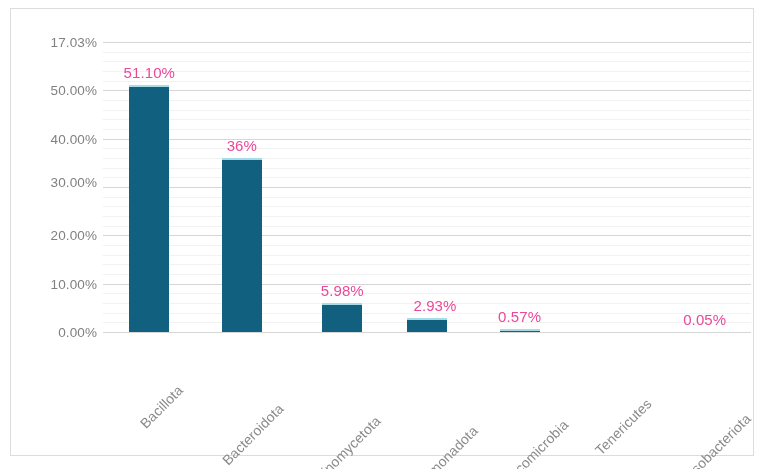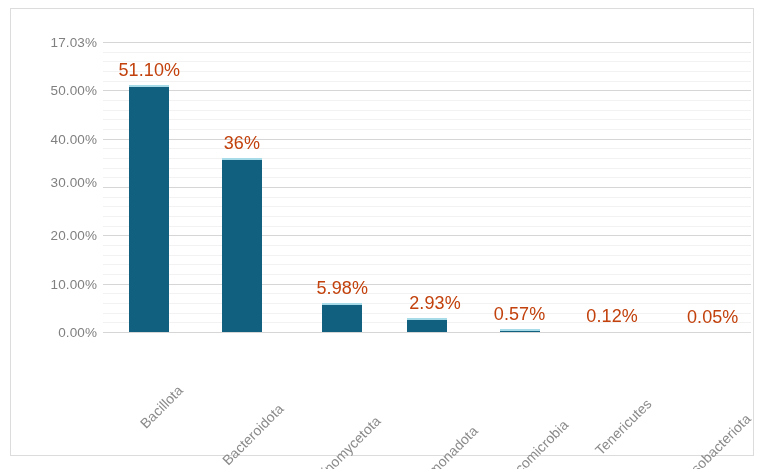--- a/index.html
+++ b/index.html
@@ -90,22 +90,22 @@
     box-sizing: border-box;
   }
   .bar.zero {
     border-top: none;
     background: transparent;
   }
   .bar-value {
     position: absolute;
     left: 50%;
     transform: translateX(-50%);
-    font-size: 18px;
-    color: #c2410c;
+    font-size: 15px;
+    color: #ec4899;
     white-space: nowrap;
     letter-spacing: 0.1px;
   }
 
   
   #x-axis-labels {
     position: absolute;
     left: 92px;
     top: 323px;
     width: 648px;
@@ -184,27 +184,23 @@
           <div class="bar-value" style="bottom: 32.9033px;">5.98%</div>
         </div>
         <div class="bar-slot" style="left: 277.714px; width: 92.5714px;">
           <div class="bar" title="Pseudomonadota: 2.93%" style="height: 14.1617px;"></div>
           <div class="bar-value" style="bottom: 18.1617px; margin-left: 8px;">2.93%</div>
         </div>
         <div class="bar-slot" style="left: 370.286px; width: 92.5714px;">
           <div class="bar" title="Verrucomicrobia: 0.57%" style="height: 2.755px;"></div>
           <div class="bar-value" style="bottom: 6.755px;">0.57%</div>
         </div>
-        <div class="bar-slot" style="left: 462.857px; width: 92.5714px;">
-          <div class="bar zero" title="Tenericutes: 0.12%" style="height: 0.58px;"></div>
-          <div class="bar-value" style="bottom: 4.58px;">0.12%</div>
-        </div>
         <div class="bar-slot" style="left: 555.429px; width: 92.5714px;">
           <div class="bar zero" title="Fusobacteriota: 0.05%" style="height: 0.241667px;"></div>
-          <div class="bar-value" style="bottom: 4.24167px; margin-left: 8px;">0.05%</div>
+          <div class="bar-value" style="bottom: 4.24167px;">0.05%</div>
         </div>
       </div>
 
     <div id="x-axis-labels">
         <div class="x-tick-label" style="left: 56.2857px; transform: rotate(-45deg) translateX(-100%);">Bacillota</div>
         <div class="x-tick-label" style="left: 148.857px; transform: rotate(-45deg) translateX(-100%);">Bacteroidota</div>
         <div class="x-tick-label" style="left: 241.429px; transform: rotate(-45deg) translateX(-100%);">Actinomycetota</div>
         <div class="x-tick-label" style="left: 334px; transform: rotate(-45deg) translateX(-100%);">Pseudomonadota</div>
         <div class="x-tick-label" style="left: 426.571px; transform: rotate(-45deg) translateX(-100%);">Verrucomicrobia</div>
         <div class="x-tick-label" style="left: 519.143px; transform: rotate(-45deg) translateX(-100%);">Tenericutes</div>

